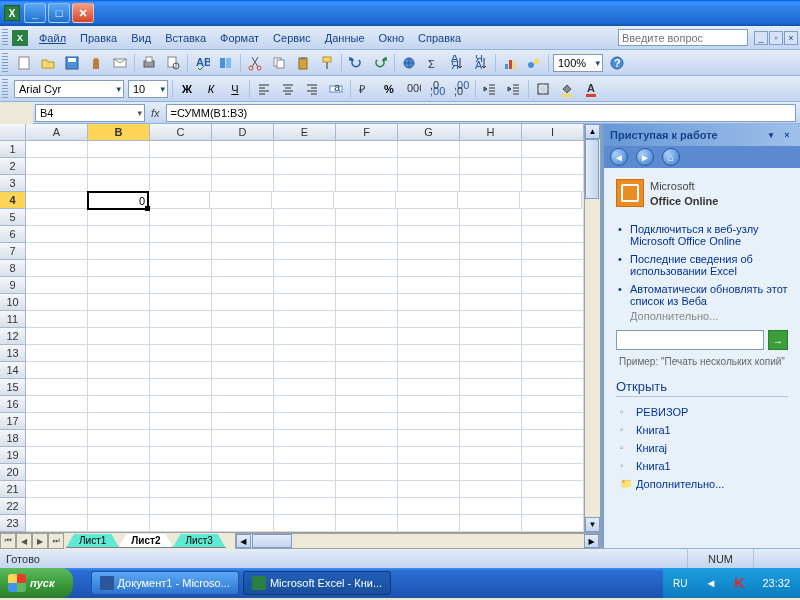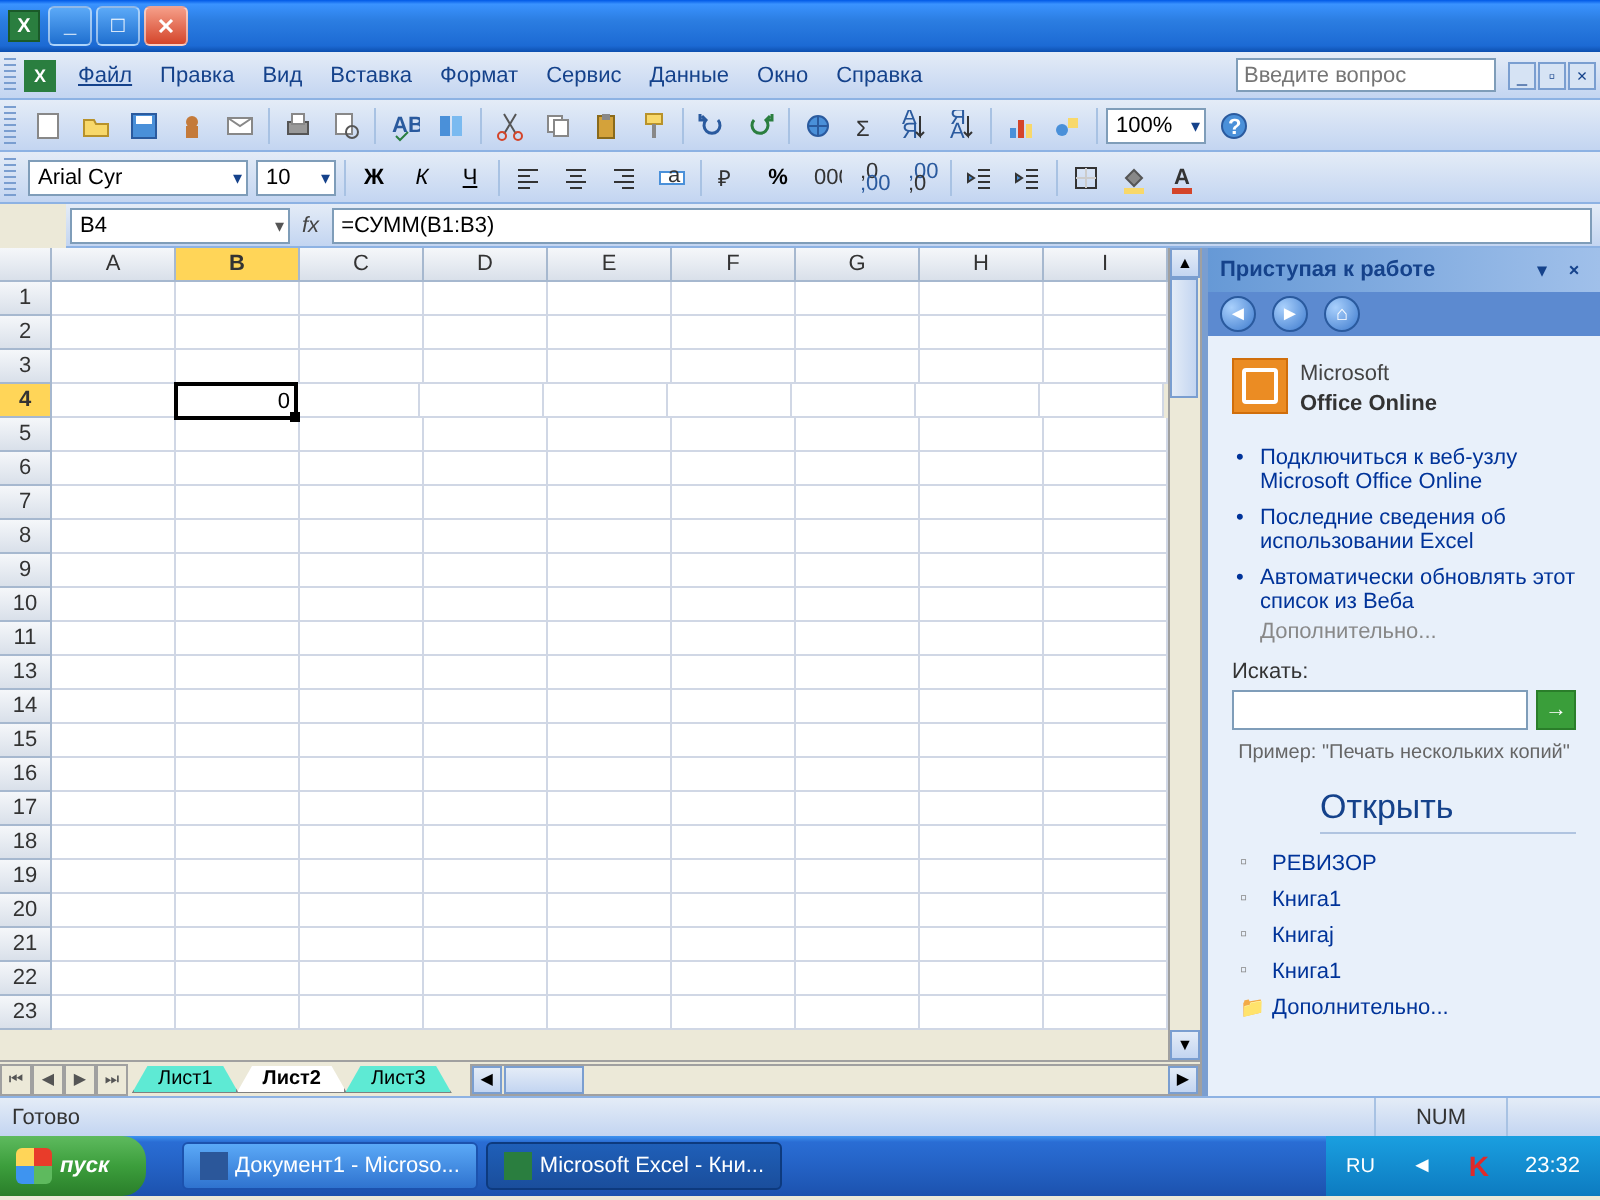--- a/index.html
+++ b/index.html
@@ -86,21 +86,21 @@
 .office-text b { color:#333; }
 .tp-list { list-style:none; }
 .tp-list li { padding: 3px 0 3px 14px; position:relative; color:#003399; cursor:pointer; }
 .tp-list li::before { content:"•"; position:absolute; left:2px; color:#003399; }
 .tp-more { color:#888; padding-left:14px; margin-bottom:8px; }
 .tp-search-label { color:#333; margin-bottom:3px; }
 .tp-search-row { display:flex; gap:4px; margin-bottom:6px; }
 .tp-search-row input { flex:1; height:20px; border:1px solid #7F9DB9; }
 .tp-go { width:20px; height:20px; background:#3A9E3A; color:white; display:flex;align-items:center;justify-content:center; border:1px solid #2A7E2A; font-weight:bold;}
 .tp-example { color:#666; text-align:center; font-size:10px; margin-bottom:12px;}
-.tp-section-title { font-size: 17px; color:#15428B; border-bottom: 1px solid #B0C4E0; padding-bottom:2px; margin-bottom:6px;margin-left:44px; }
+.tp-section-title { font-size: 13px; color:#15428B; border-bottom: 1px solid #B0C4E0; padding-bottom:2px; margin-bottom:6px; }
 .tp-open-list { list-style:none; }
 .tp-open-list li { padding: 3px 0 3px 20px; color:#003399; position:relative; cursor:pointer;}
 .tp-open-list li::before { content:"▫"; position:absolute; left:4px; color:#888; font-size:10px;}
 .tp-open-more::before { content:"📁"!important; font-size:11px;}
 
 
 .status-bar { height: 20px; background: linear-gradient(to bottom, #E4ECF7, #C3D5F1); border-top:1px solid #8DB2E3; display:flex; align-items:center; padding: 0 6px; color:#333; }
 .status-bar .spacer { flex:1; }
 .status-cell { padding: 0 20px; border-left:1px solid #A8C2E3; height:100%; display:flex; align-items:center; }
 
@@ -559,20 +559,32 @@
               <div class="cell"></div>
               <div class="cell"></div>
               <div class="cell"></div>
               <div class="cell"></div>
               <div class="cell"></div>
               <div class="cell"></div>
               <div class="cell"></div>
               <div class="cell"></div>
             </div>
             <div class="row">
+              <div class="row-h">12</div>
+              <div class="cell"></div>
+              <div class="cell"></div>
+              <div class="cell"></div>
+              <div class="cell"></div>
+              <div class="cell"></div>
+              <div class="cell"></div>
+              <div class="cell"></div>
+              <div class="cell"></div>
+              <div class="cell"></div>
+            </div>
+            <div class="row">
               <div class="row-h">13</div>
               <div class="cell"></div>
               <div class="cell"></div>
               <div class="cell"></div>
               <div class="cell"></div>
               <div class="cell"></div>
               <div class="cell"></div>
               <div class="cell"></div>
               <div class="cell"></div>
               <div class="cell"></div>
@@ -745,21 +757,20 @@
         <div class="office-text">
           <span>Microsoft</span><br><b>Office Online</b>
         </div>
       </div>
       <ul class="tp-list" id="tp-links">
           <li>Подключиться к веб-узлу Microsoft Office Online</li>
           <li>Последние сведения об использовании Excel</li>
           <li>Автоматически обновлять этот список из Веба</li>
         </ul>
       <div class="tp-more">Дополнительно...</div>
-      <div class="tp-search-label">Искать:</div>
       <div class="tp-search-row">
         <input style="">
         <div class="tp-go">→</div>
       </div>
       <div class="tp-example">Пример: "Печать нескольких копий"</div>
       <div class="tp-section-title">Открыть</div>
       <ul class="tp-open-list" id="tp-open">
           <li>РЕВИЗОР</li>
           <li>Книга1</li>
           <li>Книгај</li>

